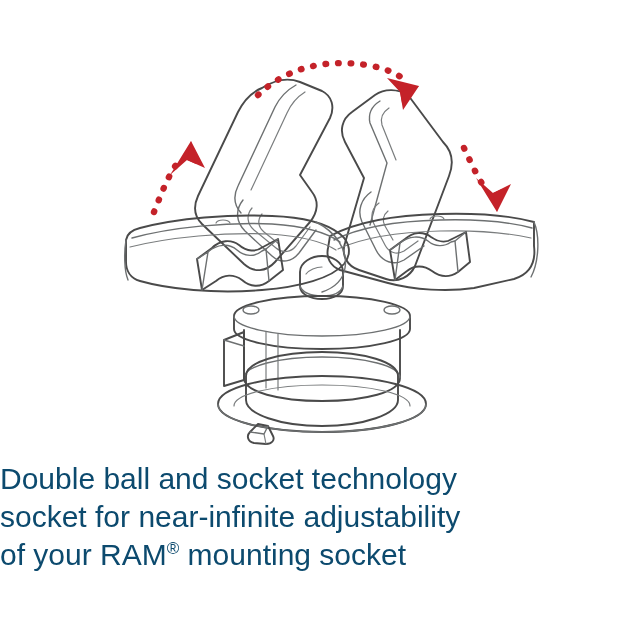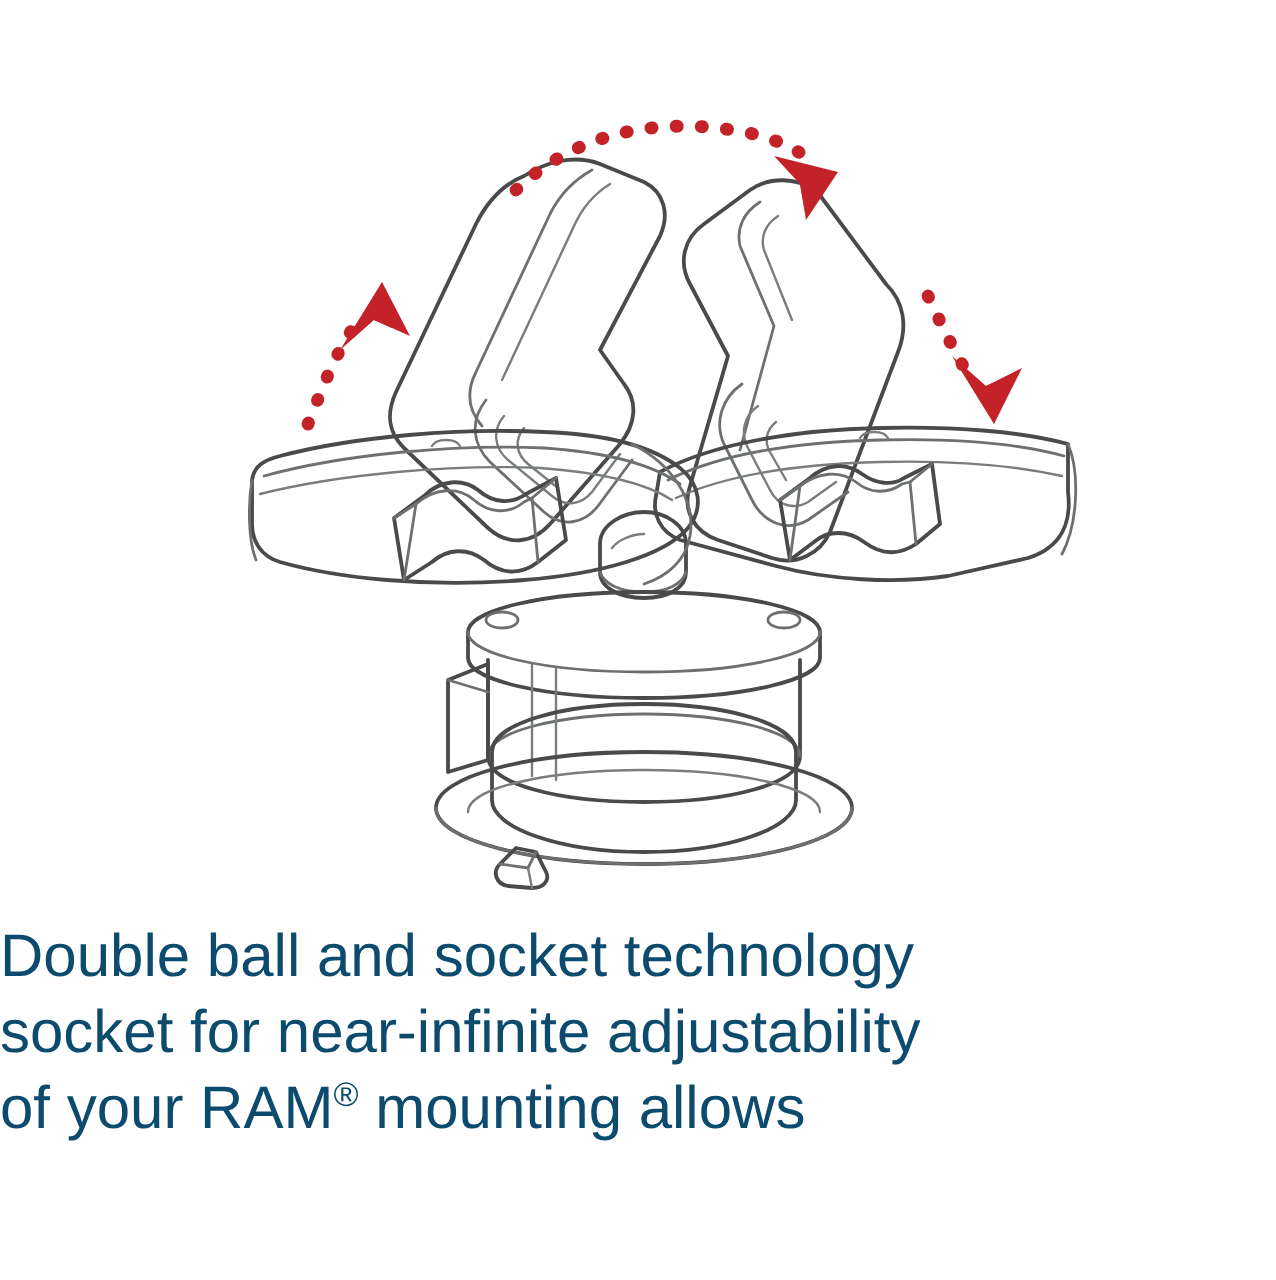--- a/index.html
+++ b/index.html
@@ -213,16 +213,16 @@
         <path d="M476,178 L497,212 L511,184 L493,193 Z" fill="#c42229"></path>
         <path d="M497,212 L502,189 L493,193 Z" fill="#c42229"></path>
       </g>
 
     </svg>
   </div>
 
   <div id="caption">
     <span class="caption-line">Double ball and socket technology</span>
     <span class="caption-line">socket for near-infinite adjustability</span>
-    <span class="caption-line"><span>of your RAM</span><span class="reg">®</span><span> mounting allows</span></span>
+    <span class="caption-line"><span>of your RAM</span><span class="reg">®</span><span> mounting socket</span></span>
   </div>
 
 </div>
 
 </body></html>

